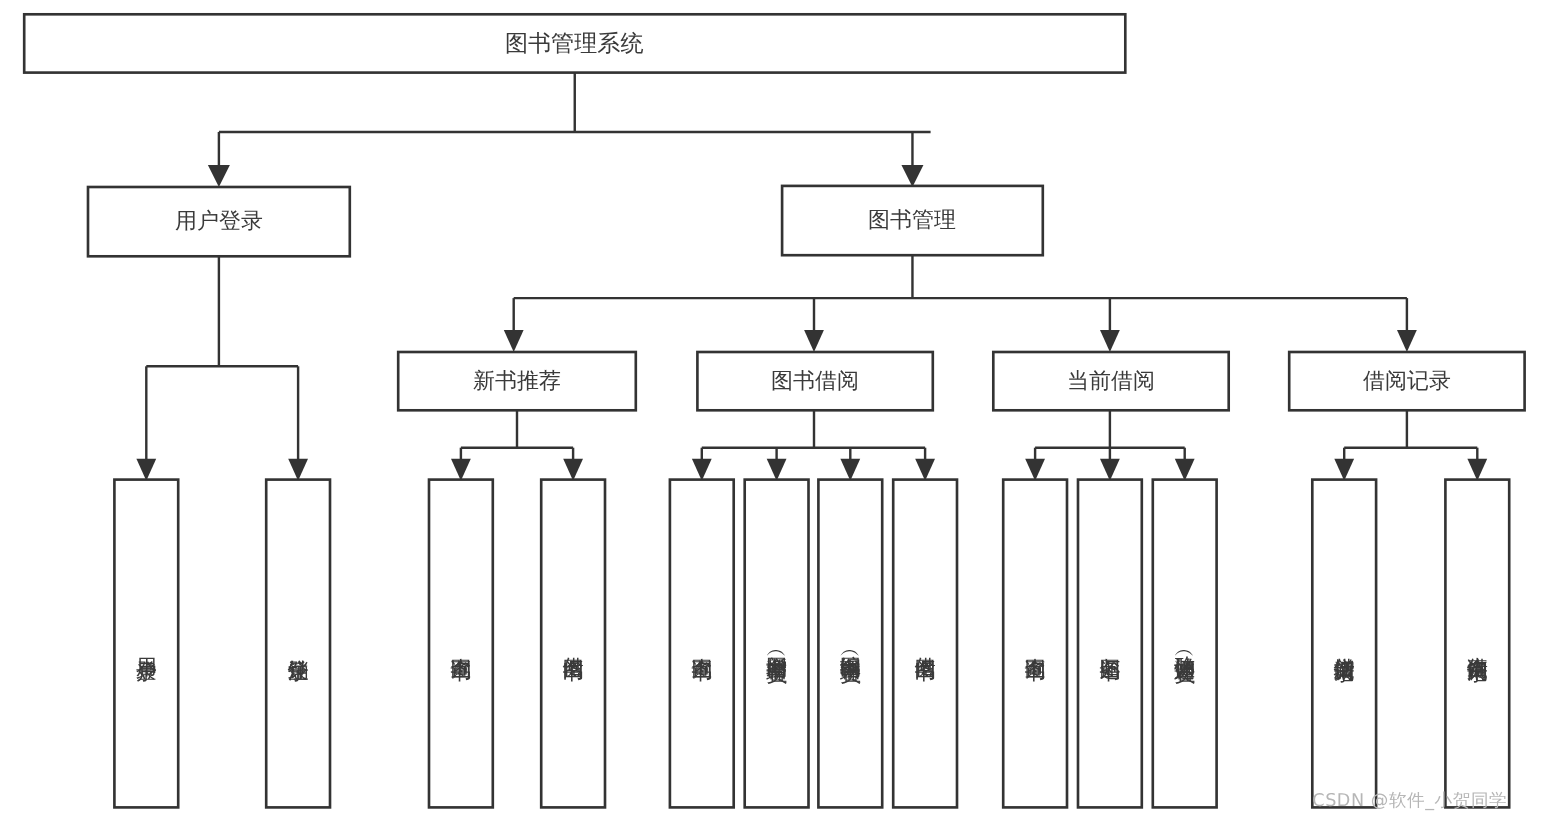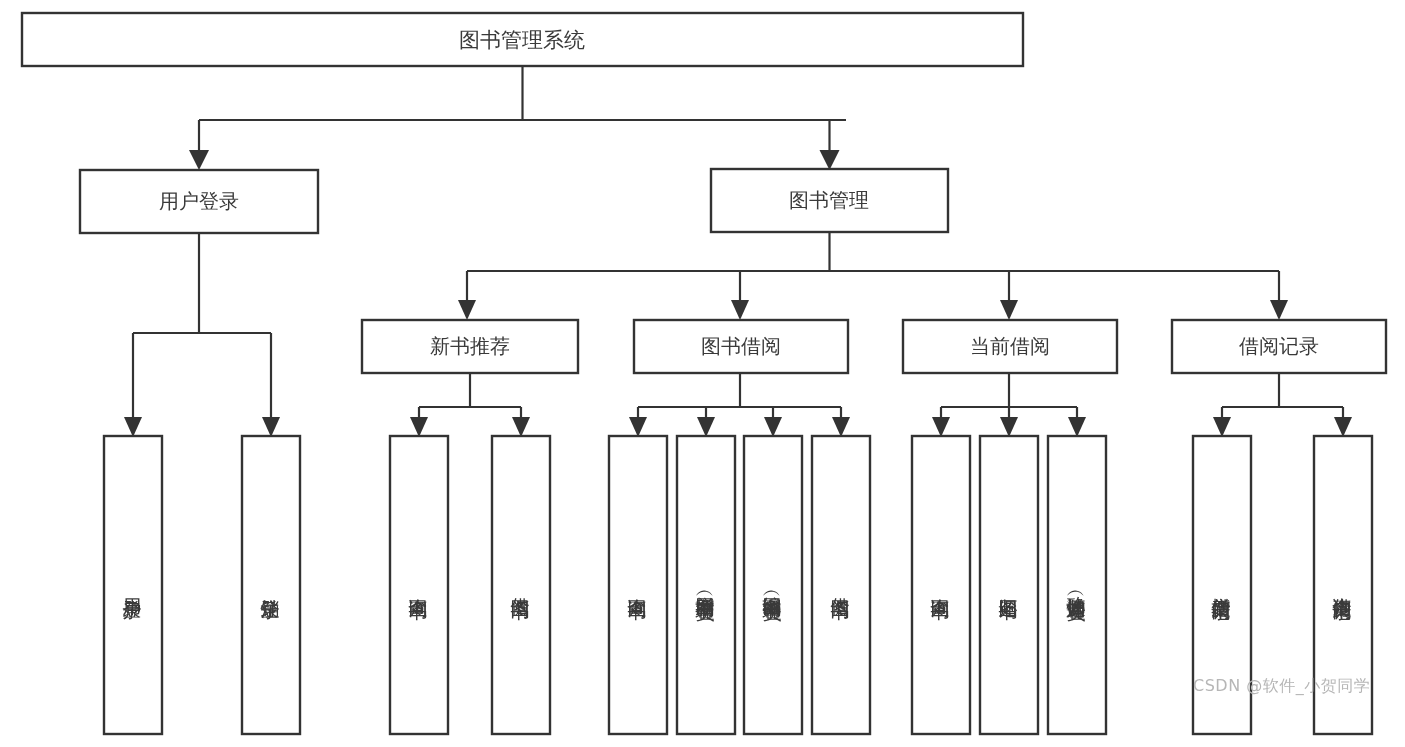--- a/index.html
+++ b/index.html
@@ -206,15 +206,15 @@
   <div class="vlabel" style="left:744px; top:436px; width:58px; height:298px;">编辑图书（管理员）</div>
   <div class="vlabel" style="left:812px; top:436px; width:58px; height:298px;">借阅图书</div>
 
   <div class="vlabel" style="left:912px; top:436px; width:58px; height:298px;">查询图书</div>
   <div class="vlabel" style="left:980px; top:436px; width:58px; height:298px;">归还图书</div>
   <div class="vlabel" style="left:1048px; top:436px; width:58px; height:298px;">确认归还（管理员）</div>
 
   <div class="vlabel" style="left:1193px; top:436px; width:58px; height:298px;">新增借阅记录</div>
   <div class="vlabel" style="left:1314px; top:436px; width:58px; height:298px;">查询借阅记录</div>
 
-  <div class="watermark" style="left:1193px; top:676px;">CSDN @软件_小贺同学</div>
+  <div class="watermark" style="left:1193px; top:718px;">CSDN @软件_小贺同学</div>
 
 </div>
 
 </body></html>

